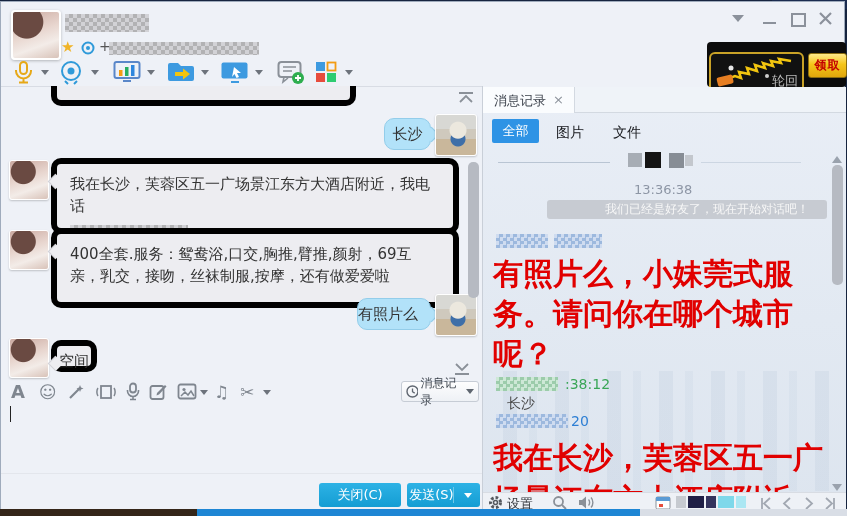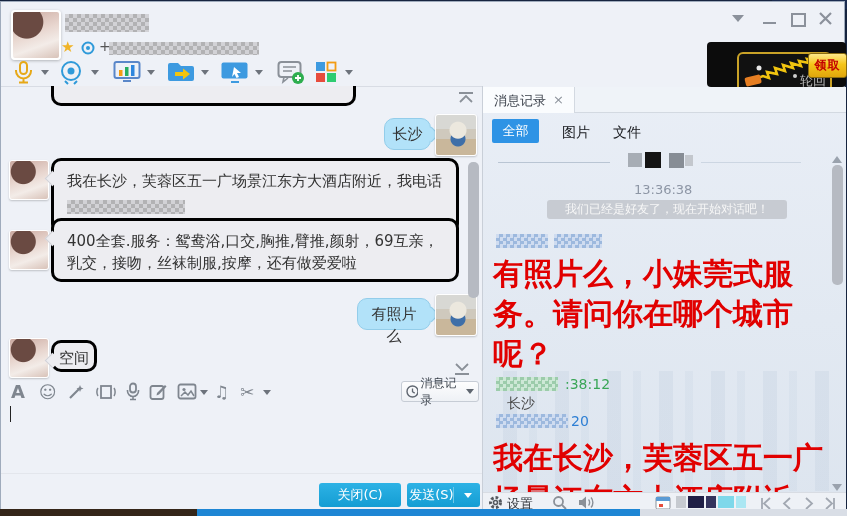--- a/index.html
+++ b/index.html
@@ -20,33 +20,33 @@
   .plus-sign{left:98px;top:36px;color:#555;font-size:14px;}
   .sig-mosaic{left:108px;top:40px;width:150px;height:13px;}
   .winbtn{top:8px;width:18px;height:18px;cursor:pointer;}
   .wb-caret{left:731px;top:13px;width:0;height:0;border-left:6px solid transparent;border-right:6px solid transparent;border-top:7px solid #8b919b;}
   .wb-min{left:760px;} .wb-min::after{content:"";position:absolute;left:2px;top:12px;width:13px;height:2px;background:#8b919b;}
   .wb-max{left:788px;} .wb-max::after{content:"";position:absolute;left:2px;top:3px;width:11px;height:10px;border:2px solid #8b919b;}
   .wb-close{left:816px;} .wb-close svg{display:block;}
   
   .banner{left:706px;top:40px;width:139px;height:45px;background:#0c0c0c;border-radius:4px;cursor:pointer;}
   .banner-art{position:absolute;left:2px;top:10px;width:95px;height:41px;border:2px solid #c9a227;border-radius:6px;box-sizing:border-box;
-    background:linear-gradient(#111 0 0),repeating-linear-gradient(90deg,#181818 0 12px,#101010 12px 24px);margin-left:28px;}
+    background:linear-gradient(#111 0 0),repeating-linear-gradient(90deg,#181818 0 12px,#101010 12px 24px);}
   .banner-cap{position:absolute;right:4px;bottom:1px;color:#b9b9b9;font-size:13px;}
   .banner-claim{position:absolute;left:101px;top:11px;width:37px;height:23px;border:1px solid #8a6d10;border-radius:3px;
     background:linear-gradient(180deg,#ffe98a,#f5c518 45%,#e0a60c);color:#c40000;font-weight:bold;font-size:12px;
     display:flex;align-items:center;justify-content:center;letter-spacing:1px;cursor:pointer;}
   
   .tb-icon{top:58px;width:26px;height:24px;cursor:pointer;}
   .caret{width:0;height:0;border-left:4px solid transparent;border-right:4px solid transparent;border-top:5px solid #6d737c;cursor:pointer;}
   .tb-caret{top:68px;}
   .hline{height:1px;background:#d8dce4;}
   .vline{width:1px;background:#c9cfd8;}
   
-  .bubble{border:3px solid #000000;background:#ededf1;border-radius:10px;color:#333;font-size:15px;line-height:22px;
+  .bubble{border:6px solid #000000;background:#ededf1;border-radius:10px;color:#333;font-size:15px;line-height:22px;
     padding:9px 13px;box-sizing:border-box;word-break:break-all;}
   .bubble-blue{border:1px solid #93cdea;background:#b2e2f9;}
   .tail-l::before{content:"";position:absolute;left:-7px;top:12px;width:10px;height:10px;background:inherit;border-left:1px solid #d2d2d8;border-bottom:1px solid #d2d2d8;transform:rotate(45deg);}
   .tail-r::before{content:"";position:absolute;right:-7px;top:10px;width:10px;height:10px;background:inherit;border-right:1px solid #93cdea;border-top:1px solid #93cdea;transform:rotate(45deg);}
   .avatar-s{width:38px;height:38px;border-radius:3px;border:1px solid #fff;box-shadow:0 1px 2px rgba(0,0,0,.2);cursor:pointer;
     background:radial-gradient(circle at 35% 28%,#6a4a42 0 12px,transparent 13px),linear-gradient(160deg,#caa9a0 0%,#e8d6cf 45%,#f3ece8 70%,#d8c2b8 100%);}
   .avatar-me{width:40px;height:40px;border-radius:3px;border:1px solid #fff;box-shadow:0 1px 2px rgba(0,0,0,.2);cursor:pointer;
     background:radial-gradient(circle at 55% 38%,#ece8de 0 8px,transparent 9px),radial-gradient(circle at 55% 60%,#3f6fa8 0 7px,transparent 8px),linear-gradient(180deg,#d8d8d4 0 35%,#cfc9bd 35% 60%,#c9b79b 60% 100%);}
   .scroll-thumb{width:11px;border-radius:5px;background:#b6bac2;cursor:pointer;}
   
@@ -69,21 +69,21 @@
   .ptab{position:absolute;left:0;top:0;width:92px;height:26px;background:#fafcfe;border-right:1px solid #d3d9e1;box-sizing:border-box;cursor:pointer;}
   .ptab-label{position:absolute;left:11px;top:5px;font-size:13px;color:#3c424c;}
   .ptab-x{position:absolute;left:70px;top:5px;font-size:13px;color:#8d939c;cursor:pointer;}
   .filter-on{position:absolute;left:9px;top:32px;width:47px;height:24px;background:#2e93e5;border-radius:2px;color:#fff;font-size:13px;
     display:flex;align-items:center;justify-content:center;cursor:pointer;}
   .filter{position:absolute;top:37px;font-size:14px;color:#16181c;cursor:pointer;}
   .divline{position:absolute;height:1px;background:#b9c5d3;top:75px;}
   .dblock{position:absolute;top:66px;}
   .htime{position:absolute;left:151px;top:95px;color:#8d96a5;font-size:13px;}
   .syspill{position:absolute;left:64px;top:113px;width:240px;height:19px;background:#c7cbd2;border-radius:3px;color:#f7f7f7;font-size:12px;
-    display:flex;align-items:center;justify-content:center;white-space:nowrap;}
+    display:flex;align-items:center;justify-content:center;white-space:nowrap;padding-left:40px;}
   .red-big{color:#e10000;font-weight:bold;font-size:30px;line-height:40px;word-break:break-all;}
   .gtime{color:#3aa657;font-size:14px;}
   .bname{color:#2e7fd4;font-size:14px;}
   .footer{position:absolute;left:0;top:405px;width:363px;height:19px;background:#eef1f6;border-top:1px solid #d8dce3;box-sizing:border-box;}
   .f-label{position:absolute;left:24px;top:2px;font-size:13px;color:#33373d;cursor:pointer;}
   
   .desk-tr{left:772px;top:0;width:75px;height:9px;background:#1b2c50;}
   .taskbar{top:509px;height:7px;}
   .tsk1{left:0;width:197px;background:#342619;}
   .tsk2{left:197px;width:443px;background:#1e86d4;}
@@ -204,25 +204,25 @@
     <div class="abs bubble bubble-blue tail-r" style="left:383px;top:116px;width:47px;height:32px;padding:4px 0;text-align:center"><span>长沙</span></div>
     <div class="abs avatar-me" style="left:434px;top:112px"></div>
 
     <div class="abs avatar-s" style="left:8px;top:158px"></div>
     <div class="abs bubble tail-l" style="left:50px;top:156px;width:408px;height:76px">
       <span>我在长沙，芙蓉区五一广场景江东方大酒店附近，我电话</span>
       <div class="mosaic" style="width:118px;height:14px;margin-top:8px"></div>
     </div>
 
     <div class="abs avatar-s" style="left:8px;top:228px"></div>
-    <div class="abs bubble tail-l" style="left:50px;top:216px;width:408px;height:64px">
+    <div class="abs bubble tail-l" style="left:50px;top:226px;width:408px;height:80px">
       <span>400全套.服务：鸳鸯浴,口交,胸推,臂推,颜射，69互亲，乳交，接吻，丝袜制服,按摩，还有做爱爱啦</span>
     </div>
 
-    <div class="abs bubble bubble-blue tail-r" style="left:356px;top:296px;width:74px;height:32px;padding:4px 13px;text-align:center"><span>有照片么</span></div>
+    <div class="abs bubble bubble-blue tail-r" style="left:356px;top:296px;width:74px;height:32px;padding:4px 0;text-align:left"><span>有照片么</span></div>
     <div class="abs avatar-me" style="left:434px;top:292px"></div>
 
     <div class="abs avatar-s" style="left:8px;top:336px"></div>
     <div class="abs bubble tail-l" style="left:50px;top:338px;width:46px;height:32px;padding:4px 0;text-align:center"><span>空间</span></div>
 
     <div class="abs scroll-thumb" style="left:467px;top:160px;height:136px"></div>
     <div class="abs" style="left:452px;top:359px">
       <svg width="18" height="14">
           <path d="M3 2 l6 6 6-6 M2 12 h14" fill="none" stroke="#8a9098" stroke-width="1.8"></path>
         </svg>
@@ -290,21 +290,21 @@
 
     <div class="abs panel">
       <div class="ptabbar">
         <div class="ptab">
           <span class="ptab-label">消息记录</span>
           <span class="ptab-x">×</span>
         </div>
       </div>
 
       <div class="filter-on">全部</div>
-      <div class="filter" style="left:79px">图片</div>
+      <div class="filter" style="left:73px">图片</div>
       <div class="filter" style="left:130px">文件</div>
 
       <div class="divline" style="left:15px;width:112px"></div>
       <div class="dblock" style="left:145px;width:14px;height:14px;background:#a7adb5"></div>
       <div class="dblock" style="left:162px;top:65px;width:16px;height:16px;background:#141414"></div>
       <div class="dblock" style="left:186px;width:15px;height:15px;background:#878d95"></div>
       <div class="dblock" style="left:202px;top:68px;width:8px;height:11px;background:#c3c7cd"></div>
       <div class="divline" style="left:218px;width:100px;background:#ccd6e2"></div>
 
       <div class="htime">13:36:38</div>

